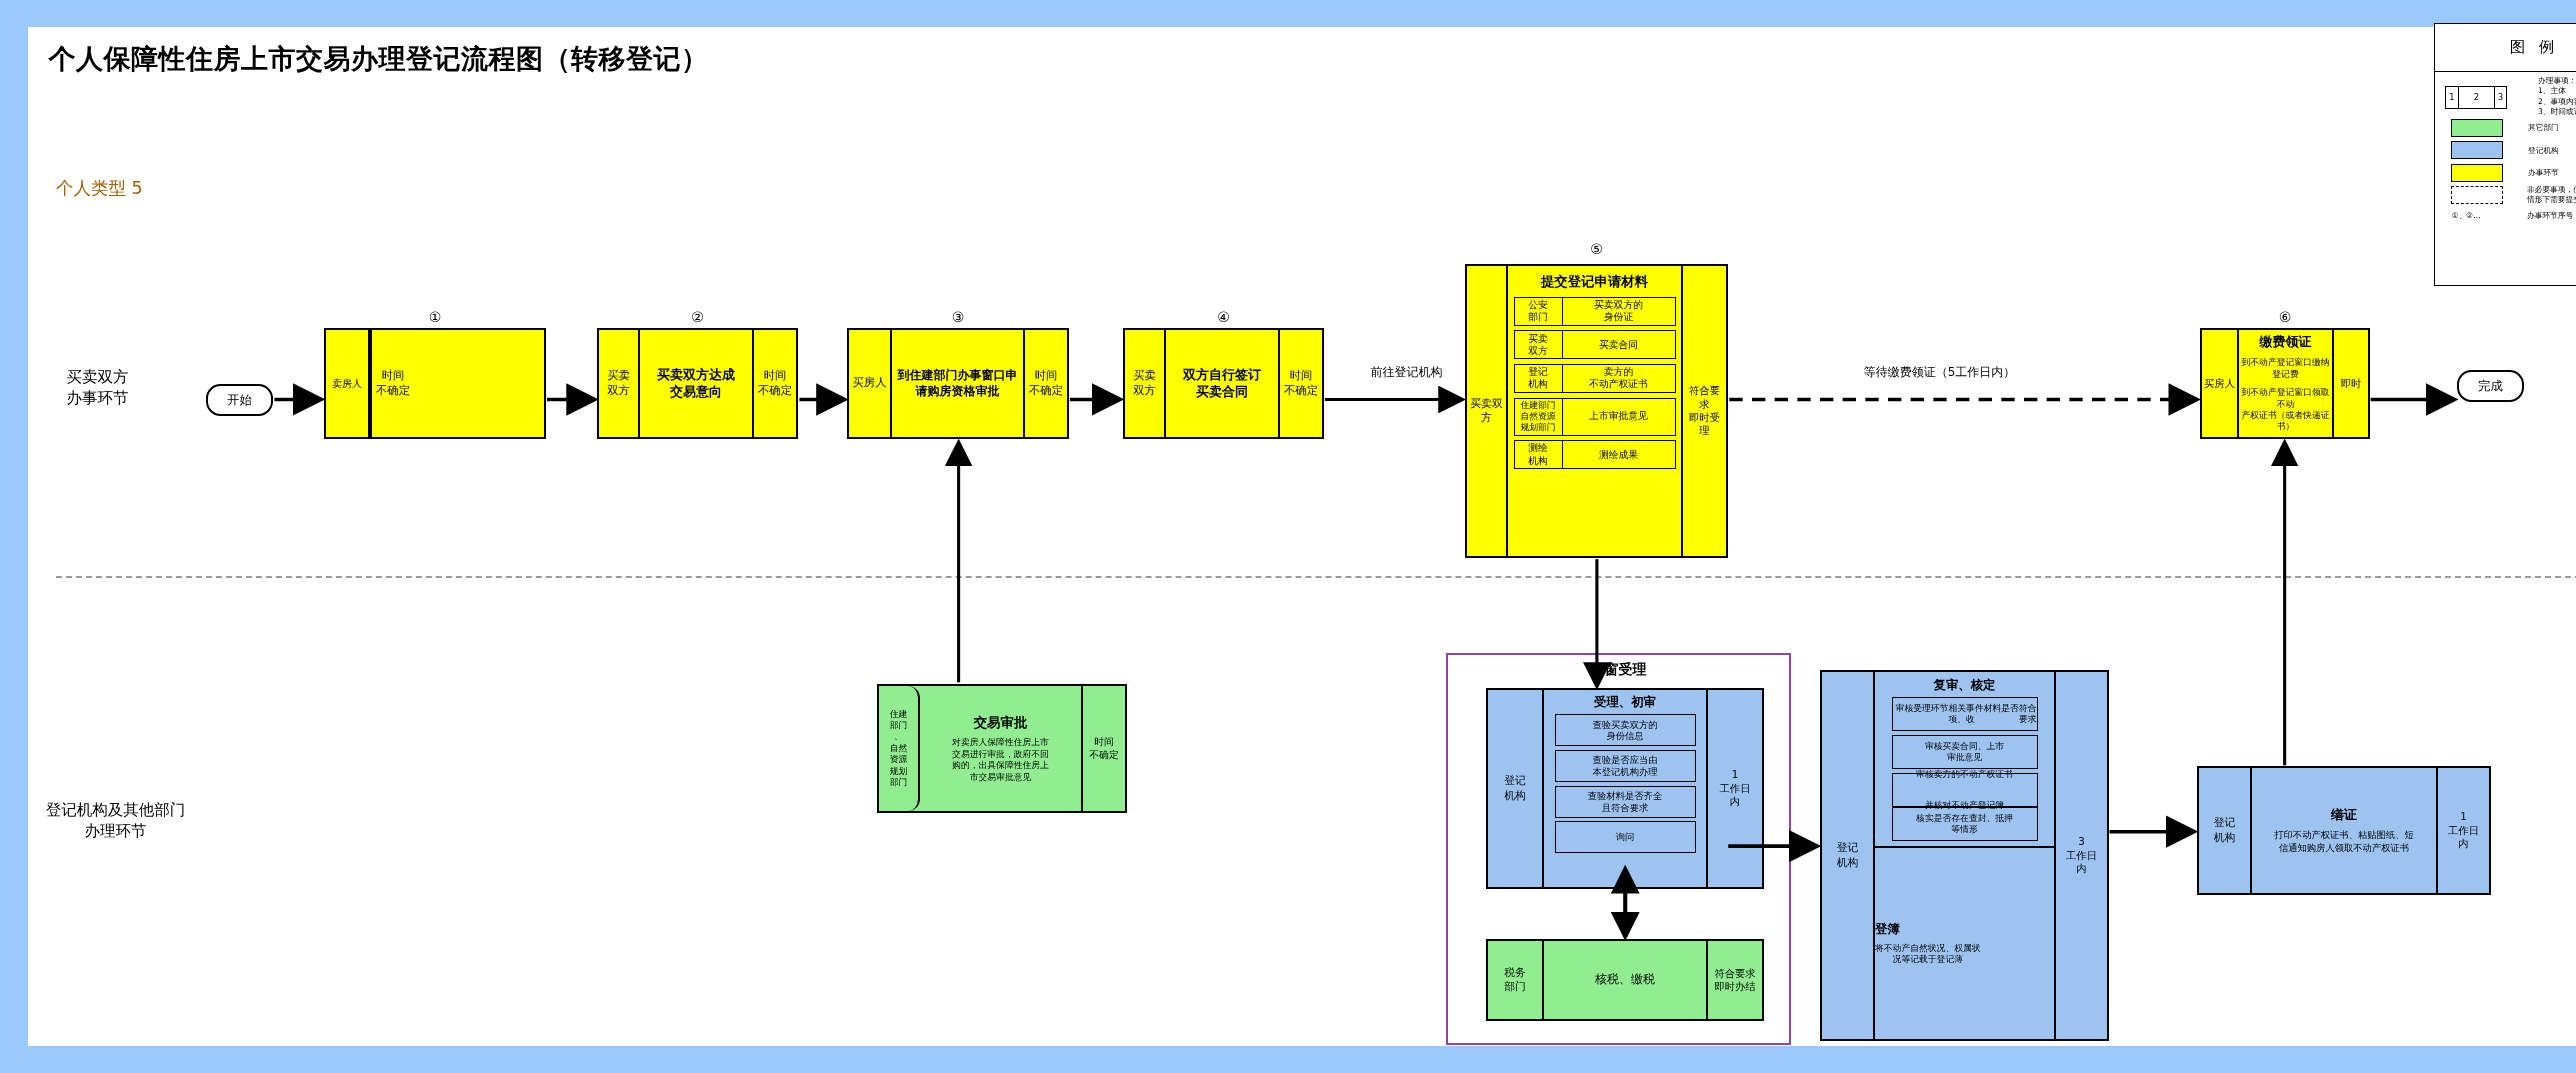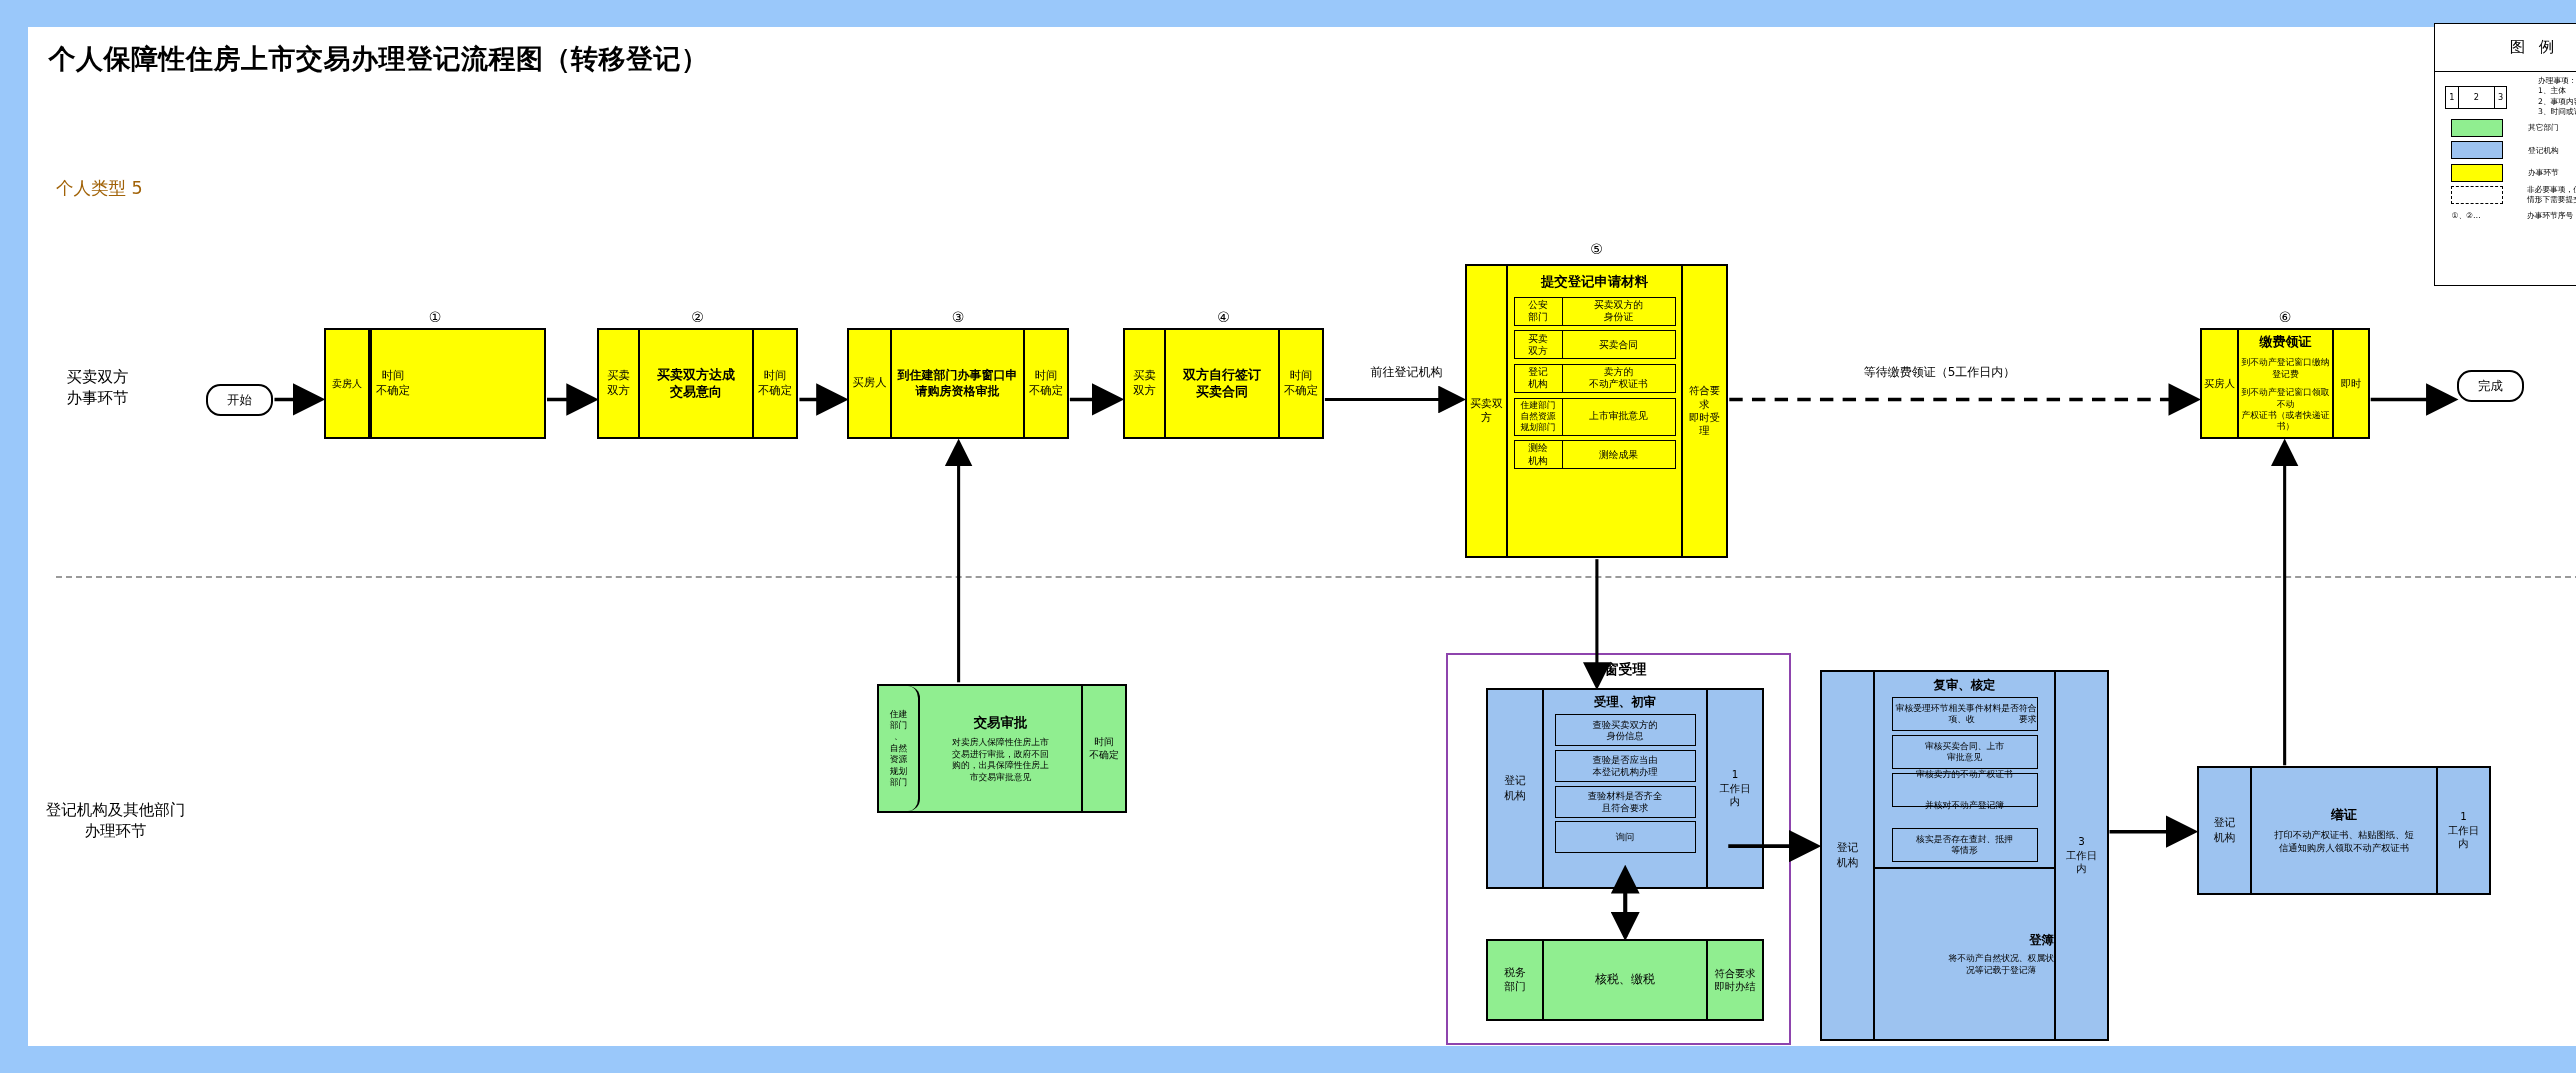--- a/index.html
+++ b/index.html
@@ -358,31 +358,31 @@
                   border-bottom:2.1px solid #000;padding-bottom:5.2px;">
         <div class="boxtitle" style="font-size:12.4px;margin-bottom:4.1px;">复审、核定</div>
         <div class="innerbox" style="width:144px;height:32px;margin-bottom:3.6px;flex-direction:row;font-size:8.8px;text-align:right;">
           <span>审核受理环节相关事项、收</span>
           <span>件材料是否符合要求</span>
         </div>
         <div class="innerbox" style="width:144px;height:32px;margin-bottom:3.6px;flex-direction:column;font-size:8.8px;">
           <span>审核买卖合同、上市</span>
           <span>审批意见</span>
         </div>
-        <div class="innerbox" style="width:144px;height:32px;margin-bottom:21px;flex-direction:column;font-size:8.8px;gap:20px;">
+        <div class="innerbox" style="width:144px;height:32px;margin-bottom:0;flex-direction:column;font-size:8.8px;gap:20px;">
           <span>审核卖方的不动产权证书</span>
           <span>并核对不动产登记簿</span>
         </div>
         <div class="innerbox" style="width:144px;height:32px;flex-direction:column;font-size:8.8px;">
           <span>核实是否存在查封、抵押</span>
           <span>等情形</span>
         </div>
       </div>
 
-      <div style="display:flex;flex-direction:column;align-items:flex-end;justify-content:center;flex:1;width:100%;">
+      <div style="display:flex;flex-direction:column;align-items:flex-start;justify-content:center;flex:1;width:100%;">
         <div class="boxtitle" style="font-size:12.4px;margin-bottom:5.2px;">登簿</div>
         <div style="font-size:8.8px;text-align:center;line-height:1.3;">
           <div>将不动产自然状况、权属状</div>
           <div>况等记载于登记薄</div>
         </div>
       </div>
     </div>
 
     <div class="c-time" style="width:49px;font-size:10.3px;flex-direction:column;">
       <span>3</span>

